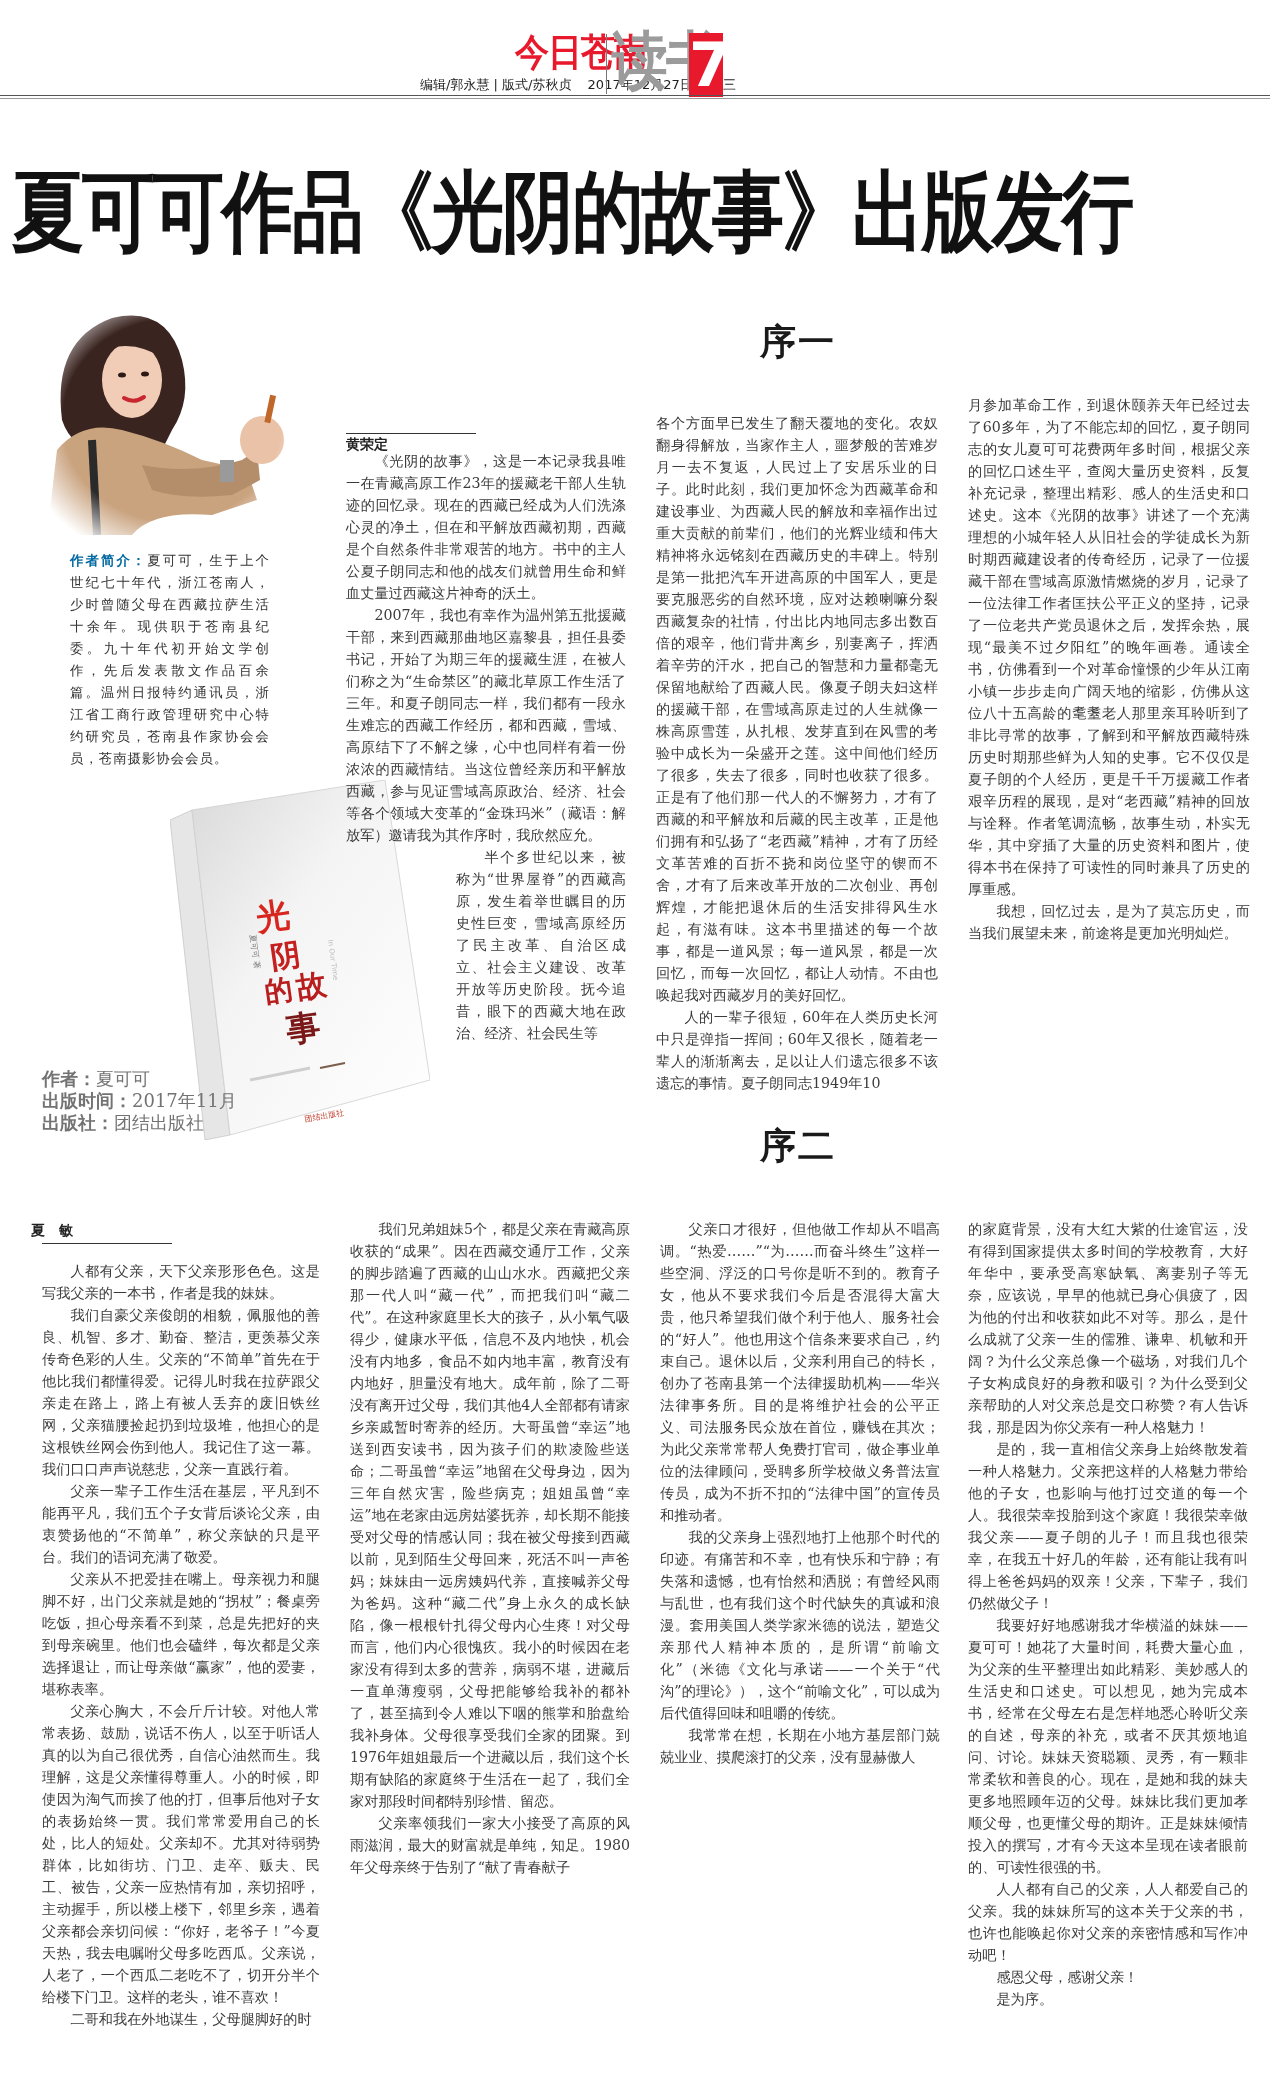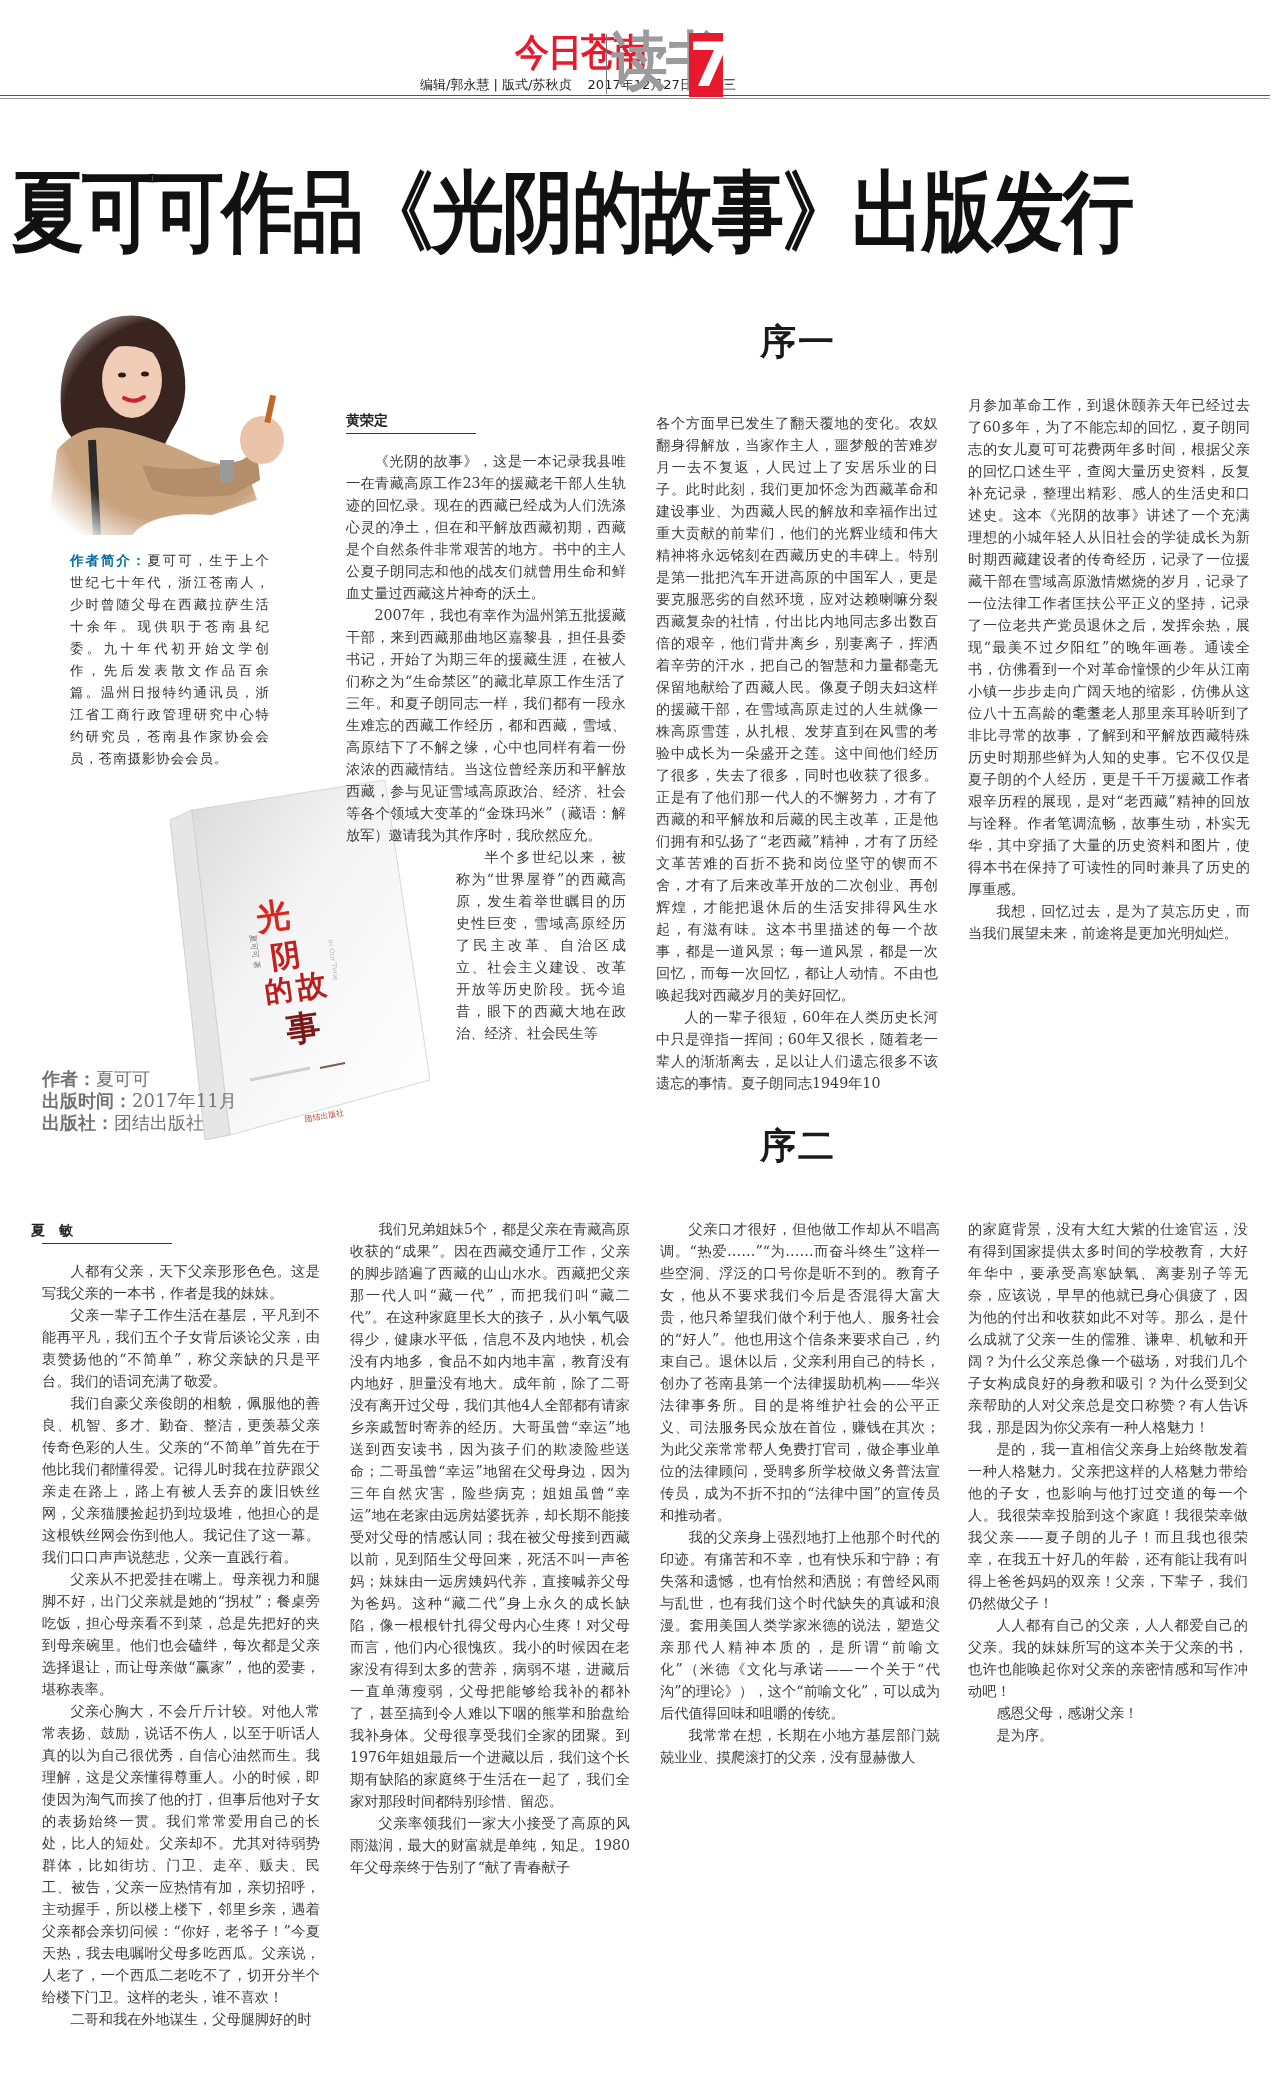--- a/index.html
+++ b/index.html
@@ -122,21 +122,21 @@
   </svg>
 </div>
 
 <div class="book-meta">
   <div><span class="lbl">作者：</span><span>夏可可</span></div>
   <div><span class="lbl">出版时间：</span><span>2017年11月</span></div>
   <div><span class="lbl">出版社：</span><span>团结出版社</span></div>
 </div>
 
 <h2 class="preface-title" style="left:760px; top:318px;">序一</h2>
-<div class="byline" style="left:346px; top:412px;text-align:center;">黄荣定</div>
+<div class="byline" style="left:346px; top:436px;text-align:center;">黄荣定</div>
 <div class="byline-rule" style="left:346px; top:433px; width:130px;"></div>
 
 <div class="col" style="left:346px; top:450px; width:280px;">
   <p>《光阴的故事》，这是一本记录我县唯一在青藏高原工作23年的援藏老干部人生轨迹的回忆录。现在的西藏已经成为人们洗涤心灵的净土，但在和平解放西藏初期，西藏是个自然条件非常艰苦的地方。书中的主人公夏子朗同志和他的战友们就曾用生命和鲜血丈量过西藏这片神奇的沃土。</p>
   <p>2007年，我也有幸作为温州第五批援藏干部，来到西藏那曲地区嘉黎县，担任县委书记，开始了为期三年的援藏生涯，在被人们称之为“生命禁区”的藏北草原工作生活了三年。和夏子朗同志一样，我们都有一段永生难忘的西藏工作经历，都和西藏，雪域、高原结下了不解之缘，心中也同样有着一份浓浓的西藏情结。当这位曾经亲历和平解放西藏，参与见证雪域高原政治、经济、社会等各个领域大变革的“金珠玛米”（藏语：解放军）邀请我为其作序时，我欣然应允。</p>
   <p style="margin-left:110px;">半个多世纪以来，被称为“世界屋脊”的西藏高原，发生着举世瞩目的历史性巨变，雪域高原经历了民主改革、自治区成立、社会主义建设、改革开放等历史阶段。抚今追昔，眼下的西藏大地在政治、经济、社会民生等</p>
 </div>
 
 <div class="col" style="left:656px; top:412px; width:282px;">
   <p class="noindent">各个方面早已发生了翻天覆地的变化。农奴翻身得解放，当家作主人，噩梦般的苦难岁月一去不复返，人民过上了安居乐业的日子。此时此刻，我们更加怀念为西藏革命和建设事业、为西藏人民的解放和幸福作出过重大贡献的前辈们，他们的光辉业绩和伟大精神将永远铭刻在西藏历史的丰碑上。特别是第一批把汽车开进高原的中国军人，更是要克服恶劣的自然环境，应对达赖喇嘛分裂西藏复杂的社情，付出比内地同志多出数百倍的艰辛，他们背井离乡，别妻离子，挥洒着辛劳的汗水，把自己的智慧和力量都毫无保留地献给了西藏人民。像夏子朗夫妇这样的援藏干部，在雪域高原走过的人生就像一株高原雪莲，从扎根、发芽直到在风雪的考验中成长为一朵盛开之莲。这中间他们经历了很多，失去了很多，同时也收获了很多。正是有了他们那一代人的不懈努力，才有了西藏的和平解放和后藏的民主改革，正是他们拥有和弘扬了“老西藏”精神，才有了历经文革苦难的百折不挠和岗位坚守的锲而不舍，才有了后来改革开放的二次创业、再创辉煌，才能把退休后的生活安排得风生水起，有滋有味。这本书里描述的每一个故事，都是一道风景；每一道风景，都是一次回忆，而每一次回忆，都让人动情。不由也唤起我对西藏岁月的美好回忆。</p>
@@ -147,37 +147,38 @@
   <p class="noindent">月参加革命工作，到退休颐养天年已经过去了60多年，为了不能忘却的回忆，夏子朗同志的女儿夏可可花费两年多时间，根据父亲的回忆口述生平，查阅大量历史资料，反复补充记录，整理出精彩、感人的生活史和口述史。这本《光阴的故事》讲述了一个充满理想的小城年轻人从旧社会的学徒成长为新时期西藏建设者的传奇经历，记录了一位援藏干部在雪域高原激情燃烧的岁月，记录了一位法律工作者匡扶公平正义的坚持，记录了一位老共产党员退休之后，发挥余热，展现“最美不过夕阳红”的晚年画卷。通读全书，仿佛看到一个对革命憧憬的少年从江南小镇一步步走向广阔天地的缩影，仿佛从这位八十五高龄的耄耋老人那里亲耳聆听到了非比寻常的故事，了解到和平解放西藏特殊历史时期那些鲜为人知的史事。它不仅仅是夏子朗的个人经历，更是千千万援藏工作者艰辛历程的展现，是对“老西藏”精神的回放与诠释。作者笔调流畅，故事生动，朴实无华，其中穿插了大量的历史资料和图片，使得本书在保持了可读性的同时兼具了历史的厚重感。</p>
   <p>我想，回忆过去，是为了莫忘历史，而当我们展望未来，前途将是更加光明灿烂。</p>
 </div>
 
 <h2 class="preface-title" style="left:760px; top:1122px;">序二</h2>
 <div class="byline" style="left:31px; top:1222px;">夏　敏</div>
 <div class="byline-rule" style="left:42px; top:1243px; width:130px;"></div>
 
 <div class="col" style="left:42px; top:1260px; width:278px;">
   <p>人都有父亲，天下父亲形形色色。这是写我父亲的一本书，作者是我的妹妹。</p>
+  <p>我们自豪父亲俊朗的相貌，佩服他的善良、机智、多才、勤奋、整洁，更羡慕父亲传奇色彩的人生。父亲的“不简单”首先在于他比我们都懂得爱。记得儿时我在拉萨跟父亲走在路上，路上有被人丢弃的废旧铁丝网，父亲猫腰捡起扔到垃圾堆，他担心的是这根铁丝网会伤到他人。我记住了这一幕。我们口口声声说慈悲，父亲一直践行着。</p>
   <p>父亲一辈子工作生活在基层，平凡到不能再平凡，我们五个子女背后谈论父亲，由衷赞扬他的“不简单”，称父亲缺的只是平台。我们的语词充满了敬爱。</p>
-  <p>我们自豪父亲俊朗的相貌，佩服他的善良、机智、多才、勤奋、整洁，更羡慕父亲传奇色彩的人生。父亲的“不简单”首先在于他比我们都懂得爱。记得儿时我在拉萨跟父亲走在路上，路上有被人丢弃的废旧铁丝网，父亲猫腰捡起扔到垃圾堆，他担心的是这根铁丝网会伤到他人。我记住了这一幕。我们口口声声说慈悲，父亲一直践行着。</p>
   <p>父亲从不把爱挂在嘴上。母亲视力和腿脚不好，出门父亲就是她的“拐杖”；餐桌旁吃饭，担心母亲看不到菜，总是先把好的夹到母亲碗里。他们也会磕绊，每次都是父亲选择退让，而让母亲做“赢家”，他的爱妻，堪称表率。</p>
   <p>父亲心胸大，不会斤斤计较。对他人常常表扬、鼓励，说话不伤人，以至于听话人真的以为自己很优秀，自信心油然而生。我理解，这是父亲懂得尊重人。小的时候，即使因为淘气而挨了他的打，但事后他对子女的表扬始终一贯。我们常常爱用自己的长处，比人的短处。父亲却不。尤其对待弱势群体，比如街坊、门卫、走卒、贩夫、民工、被告，父亲一应热情有加，亲切招呼，主动握手，所以楼上楼下，邻里乡亲，遇着父亲都会亲切问候：“你好，老爷子！”今夏天热，我去电嘱咐父母多吃西瓜。父亲说，人老了，一个西瓜二老吃不了，切开分半个给楼下门卫。这样的老头，谁不喜欢！</p>
   <p>二哥和我在外地谋生，父母腿脚好的时</p>
 </div>
 
 <div class="col" style="left:350px; top:1218px; width:280px;">
   <p>我们兄弟姐妹5个，都是父亲在青藏高原收获的“成果”。因在西藏交通厅工作，父亲的脚步踏遍了西藏的山山水水。西藏把父亲那一代人叫“藏一代”，而把我们叫“藏二代”。在这种家庭里长大的孩子，从小氧气吸得少，健康水平低，信息不及内地快，机会没有内地多，食品不如内地丰富，教育没有内地好，胆量没有地大。成年前，除了二哥没有离开过父母，我们其他4人全部都有请家乡亲戚暂时寄养的经历。大哥虽曾“幸运”地送到西安读书，因为孩子们的欺凌险些送命；二哥虽曾“幸运”地留在父母身边，因为三年自然灾害，险些病克；姐姐虽曾“幸运”地在老家由远房姑婆抚养，却长期不能接受对父母的情感认同；我在被父母接到西藏以前，见到陌生父母回来，死活不叫一声爸妈；妹妹由一远房姨妈代养，直接喊养父母为爸妈。这种“藏二代”身上永久的成长缺陷，像一根根针扎得父母内心生疼！对父母而言，他们内心很愧疚。我小的时候因在老家没有得到太多的营养，病弱不堪，进藏后一直单薄瘦弱，父母把能够给我补的都补了，甚至搞到令人难以下咽的熊掌和胎盘给我补身体。父母很享受我们全家的团聚。到1976年姐姐最后一个进藏以后，我们这个长期有缺陷的家庭终于生活在一起了，我们全家对那段时间都特别珍惜、留恋。</p>
   <p>父亲率领我们一家大小接受了高原的风雨滋润，最大的财富就是单纯，知足。1980年父母亲终于告别了“献了青春献子</p>
 </div>
 
 <div class="col" style="left:660px; top:1218px; width:280px;">
   <p>父亲口才很好，但他做工作却从不唱高调。“热爱……”“为……而奋斗终生”这样一些空洞、浮泛的口号你是听不到的。教育子女，他从不要求我们今后是否混得大富大贵，他只希望我们做个利于他人、服务社会的“好人”。他也用这个信条来要求自己，约束自己。退休以后，父亲利用自己的特长，创办了苍南县第一个法律援助机构——华兴法律事务所。目的是将维护社会的公平正义、司法服务民众放在首位，赚钱在其次；为此父亲常常帮人免费打官司，做企事业单位的法律顾问，受聘多所学校做义务普法宣传员，成为不折不扣的“法律中国”的宣传员和推动者。</p>
   <p>我的父亲身上强烈地打上他那个时代的印迹。有痛苦和不幸，也有快乐和宁静；有失落和遗憾，也有怡然和洒脱；有曾经风雨与乱世，也有我们这个时代缺失的真诚和浪漫。套用美国人类学家米德的说法，塑造父亲那代人精神本质的，是所谓“前喻文化”（米德《文化与承诺——一个关于“代沟”的理论》），这个“前喻文化”，可以成为后代值得回味和咀嚼的传统。</p>
   <p>我常常在想，长期在小地方基层部门兢兢业业、摸爬滚打的父亲，没有显赫傲人</p>
 </div>
 
 <div class="col" style="left:968px; top:1218px; width:280px;">
   <p class="noindent">的家庭背景，没有大红大紫的仕途官运，没有得到国家提供太多时间的学校教育，大好年华中，要承受高寒缺氧、离妻别子等无奈，应该说，早早的他就已身心俱疲了，因为他的付出和收获如此不对等。那么，是什么成就了父亲一生的儒雅、谦卑、机敏和开阔？为什么父亲总像一个磁场，对我们几个子女构成良好的身教和吸引？为什么受到父亲帮助的人对父亲总是交口称赞？有人告诉我，那是因为你父亲有一种人格魅力！</p>
   <p>是的，我一直相信父亲身上始终散发着一种人格魅力。父亲把这样的人格魅力带给他的子女，也影响与他打过交道的每一个人。我很荣幸投胎到这个家庭！我很荣幸做我父亲——夏子朗的儿子！而且我也很荣幸，在我五十好几的年龄，还有能让我有叫得上爸爸妈妈的双亲！父亲，下辈子，我们仍然做父子！</p>
+  <p>我要好好地感谢我才华横溢的妹妹——夏可可！她花了大量时间，耗费大量心血，为父亲的生平整理出如此精彩、美妙感人的生活史和口述史。可以想见，她为完成本书，经常在父母左右是怎样地悉心聆听父亲的自述，母亲的补充，或者不厌其烦地追问、讨论。妹妹天资聪颖、灵秀，有一颗非常柔软和善良的心。现在，是她和我的妹夫更多地照顾年迈的父母。妹妹比我们更加孝顺父母，也更懂父母的期许。正是妹妹倾情投入的撰写，才有今天这本呈现在读者眼前的、可读性很强的书。</p>
   <p>人人都有自己的父亲，人人都爱自己的父亲。我的妹妹所写的这本关于父亲的书，也许也能唤起你对父亲的亲密情感和写作冲动吧！</p>
   <p>感恩父母，感谢父亲！</p>
   <p>是为序。</p>
 </div>
 
 </body></html>

